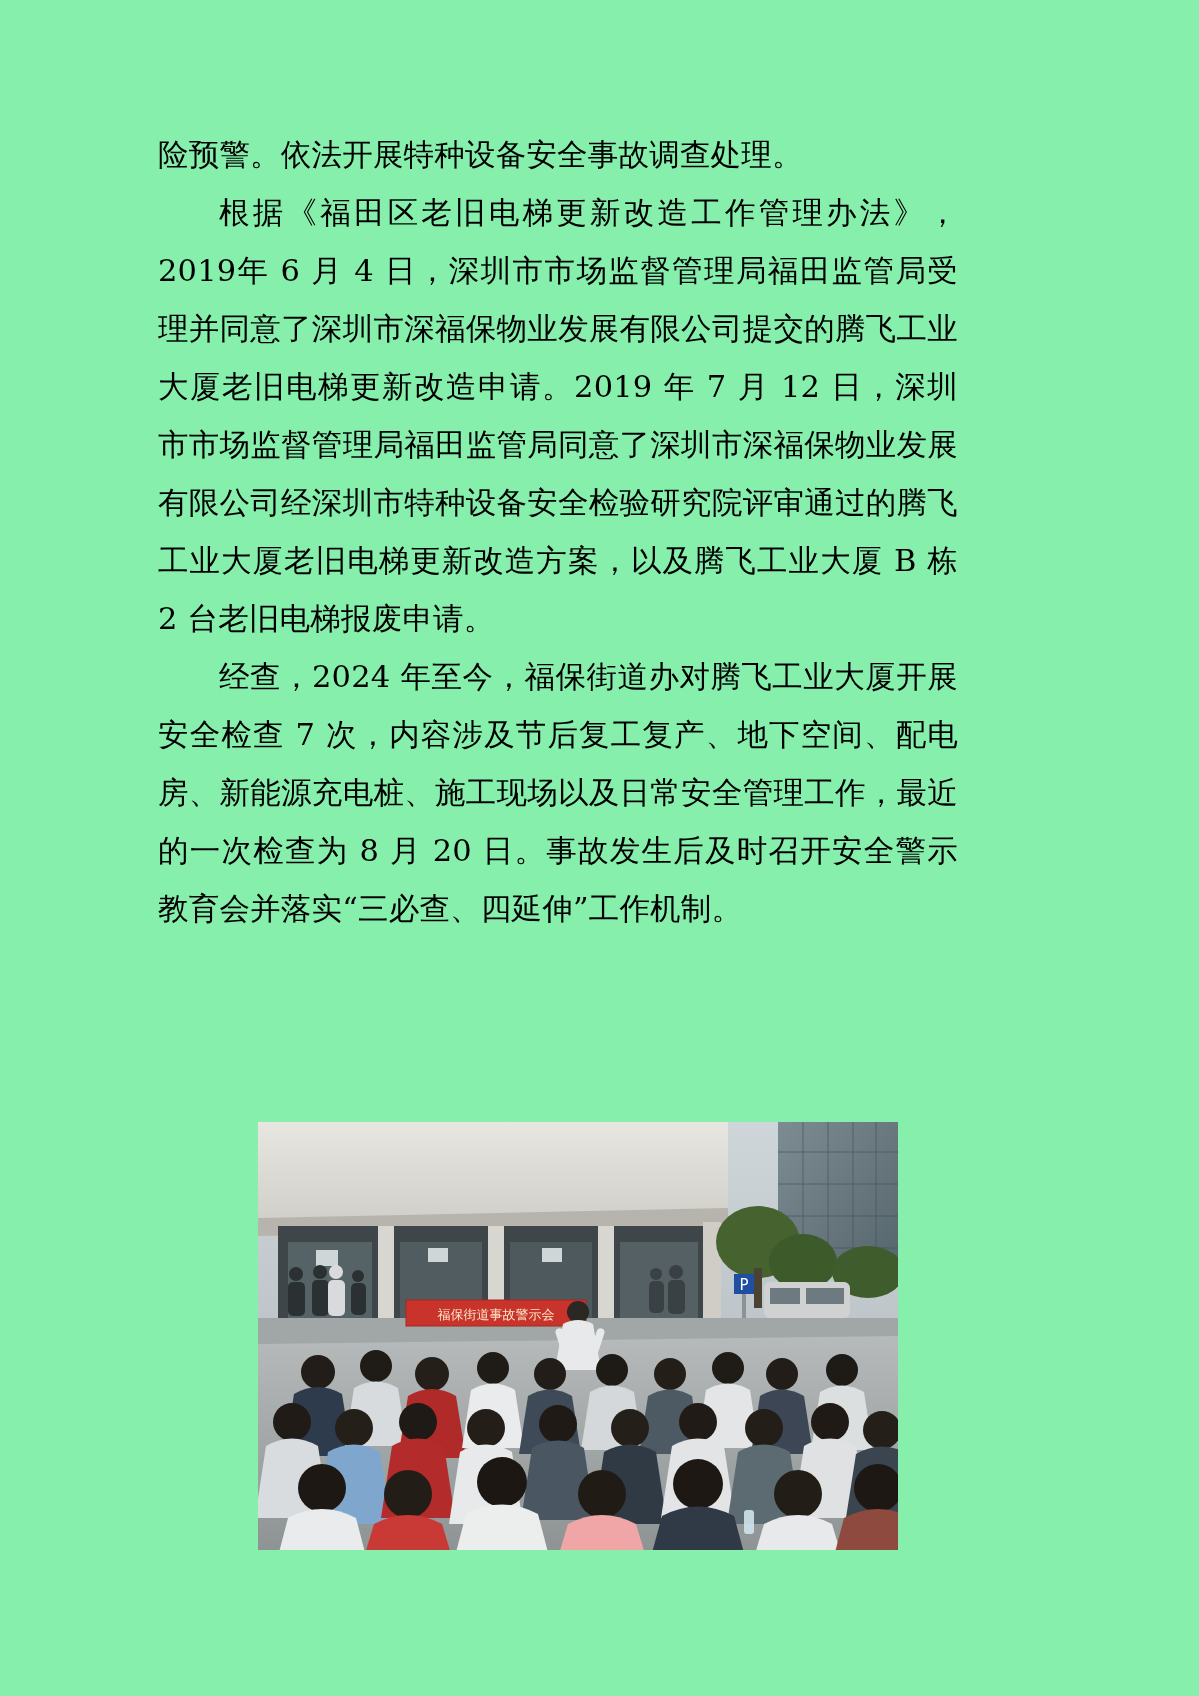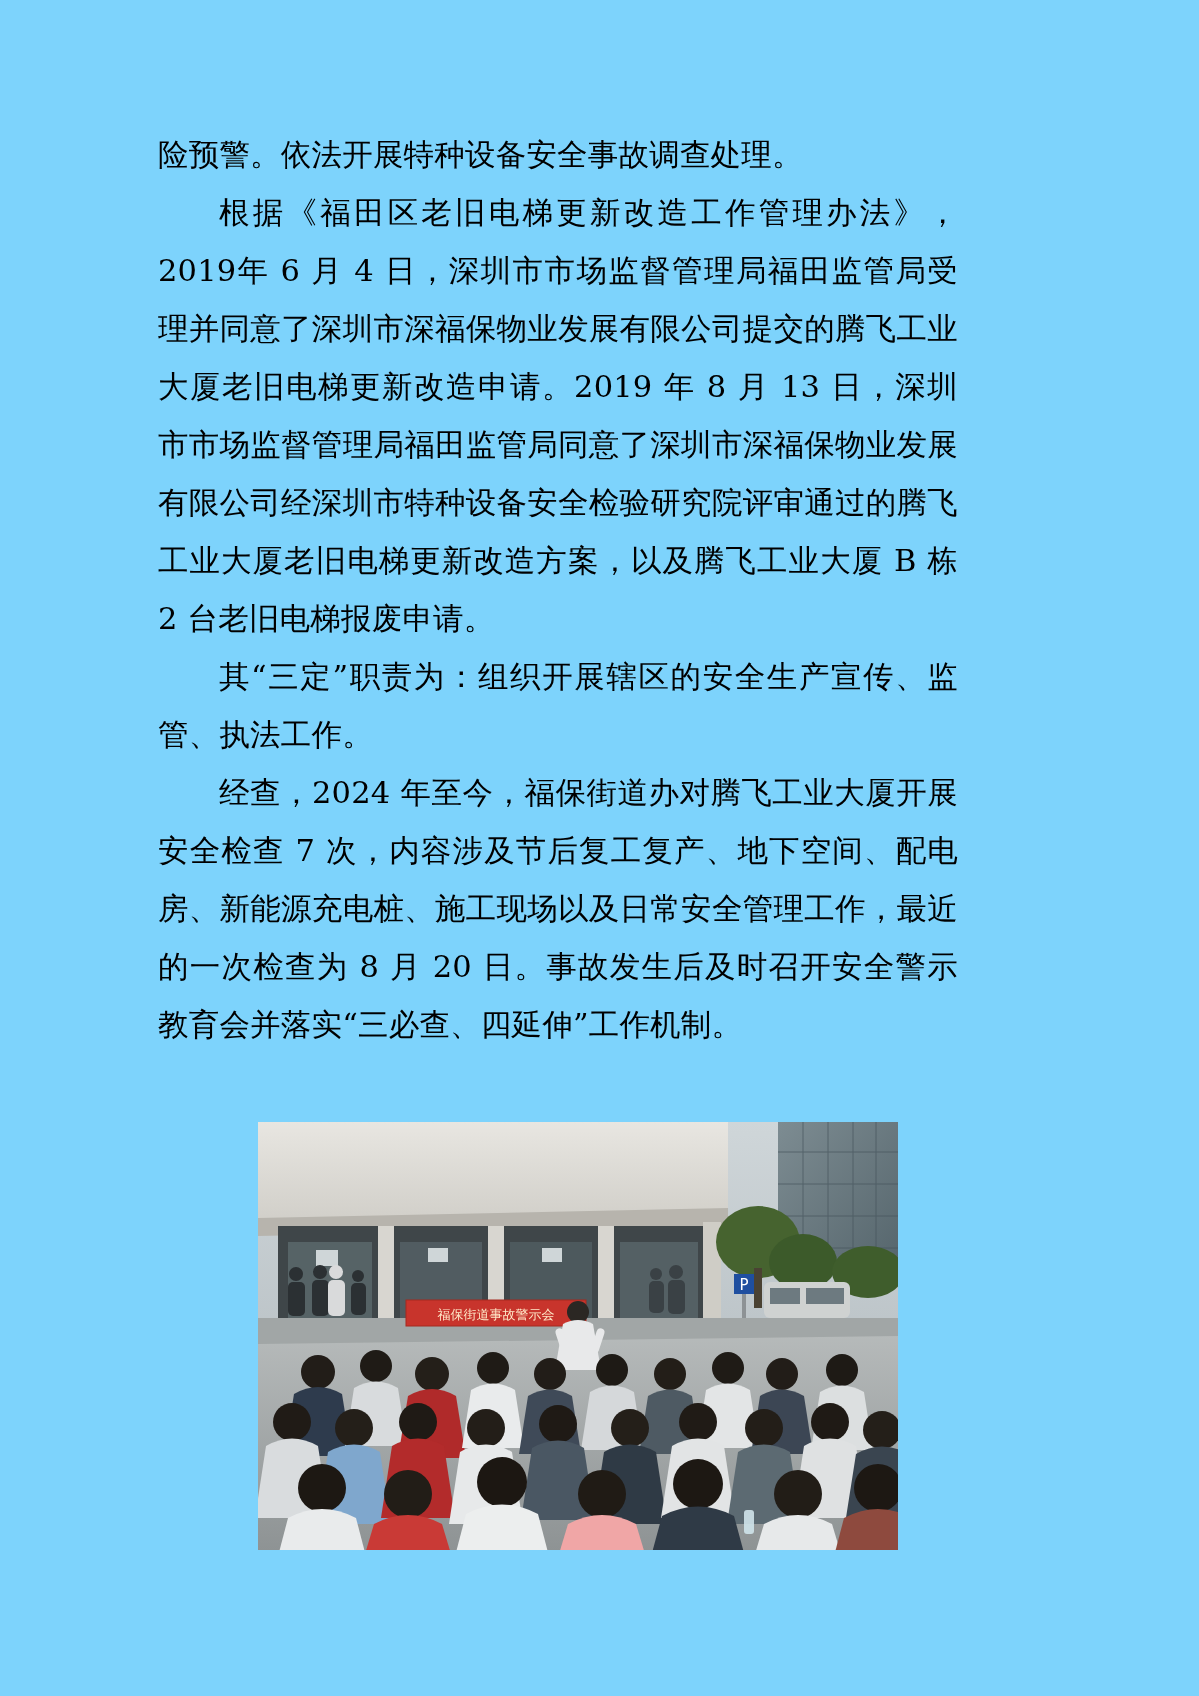--- a/index.html
+++ b/index.html
@@ -9,21 +9,21 @@
   }
   body {
     font-family: "DejaVu Serif", "Liberation Serif", serif;
     color: #000000;
   }
   .page {
     position: relative;
     width: 1199px;
     height: 1696px;
     margin: 0 auto;
-    background: #7dd3fc;
+    background: #86efac;
     overflow: hidden;
     box-sizing: border-box;
   }
   .doc-body {
     position: absolute;
     left: 158px;
     top: 126px;
     width: 800px;
   }
   .para {
@@ -59,22 +59,21 @@
     height: 100%;
   }
 </style>
 </head>
 <body>
 
 <div class="page">
 
   <div class="doc-body">
     <p class="para">险预警。依法开展特种设备安全事故调查处理。</p>
-    <p class="para indent">根据《福田区老旧电梯更新改造工作管理办法》，2019年 6 月 4 日，深圳市市场监督管理局福田监管局受理并同意了深圳市深福保物业发展有限公司提交的腾飞工业大厦老旧电梯更新改造申请。2019 年 8 月 13 日，深圳市市场监督管理局福田监管局同意了深圳市深福保物业发展有限公司经深圳市特种设备安全检验研究院评审通过的腾飞工业大厦老旧电梯更新改造方案，以及腾飞工业大厦 B 栋 2 台老旧电梯报废申请。</p>
-    <p class="para indent">其“三定”职责为：组织开展辖区的安全生产宣传、监管、执法工作。</p>
+    <p class="para indent">根据《福田区老旧电梯更新改造工作管理办法》，2019年 6 月 4 日，深圳市市场监督管理局福田监管局受理并同意了深圳市深福保物业发展有限公司提交的腾飞工业大厦老旧电梯更新改造申请。2019 年 7 月 12 日，深圳市市场监督管理局福田监管局同意了深圳市深福保物业发展有限公司经深圳市特种设备安全检验研究院评审通过的腾飞工业大厦老旧电梯更新改造方案，以及腾飞工业大厦 B 栋 2 台老旧电梯报废申请。</p>
     <p class="para indent">经查，2024 年至今，福保街道办对腾飞工业大厦开展安全检查 7 次，内容涉及节后复工复产、地下空间、配电房、新能源充电桩、施工现场以及日常安全管理工作，最近的一次检查为 8 月 20 日。事故发生后及时召开安全警示教育会并落实“三必查、四延伸”工作机制。</p>
   </div>
 
   <div class="figure-wrap">
     <div class="photo">
       <svg viewBox="0 0 640 428" preserveAspectRatio="none">
         <defs>
           <linearGradient id="skyG" x1="0" y1="0" x2="0" y2="1">
             <stop offset="0%" stop-color="#cfd6d9"></stop>
             <stop offset="100%" stop-color="#aab3b8"></stop>

